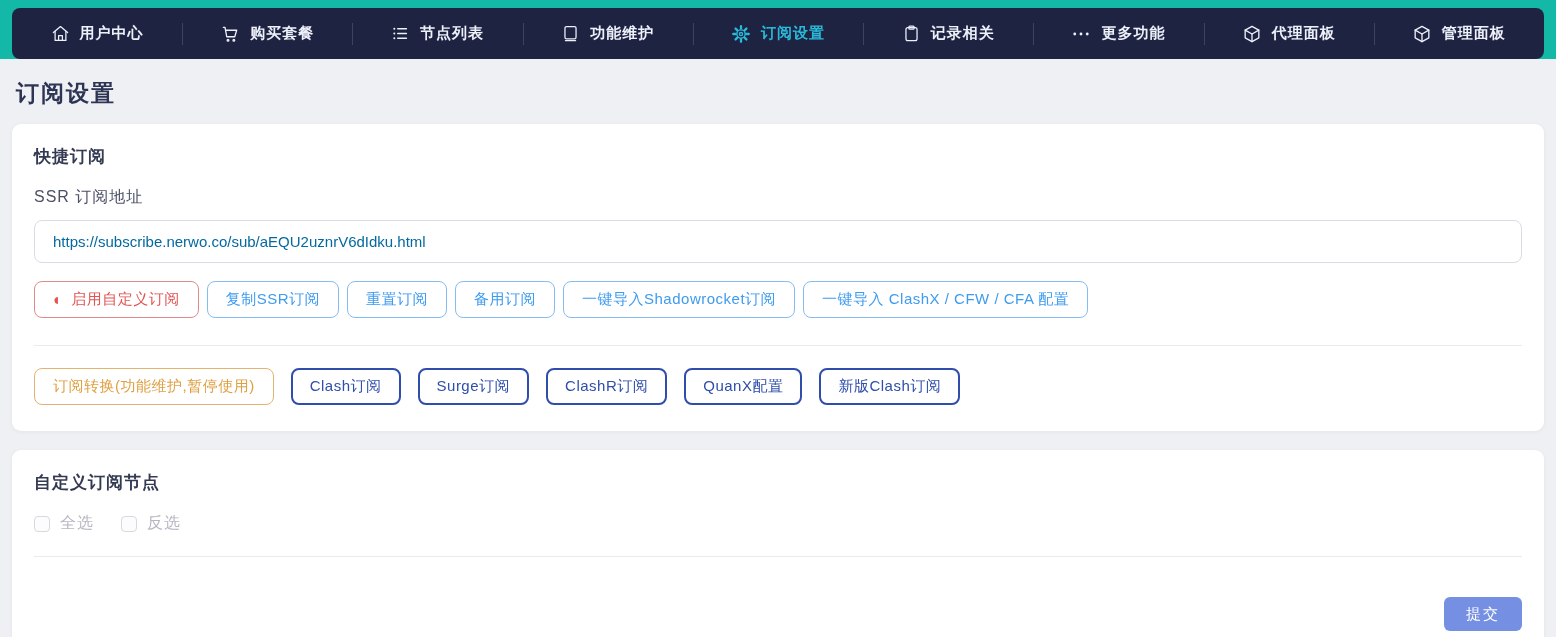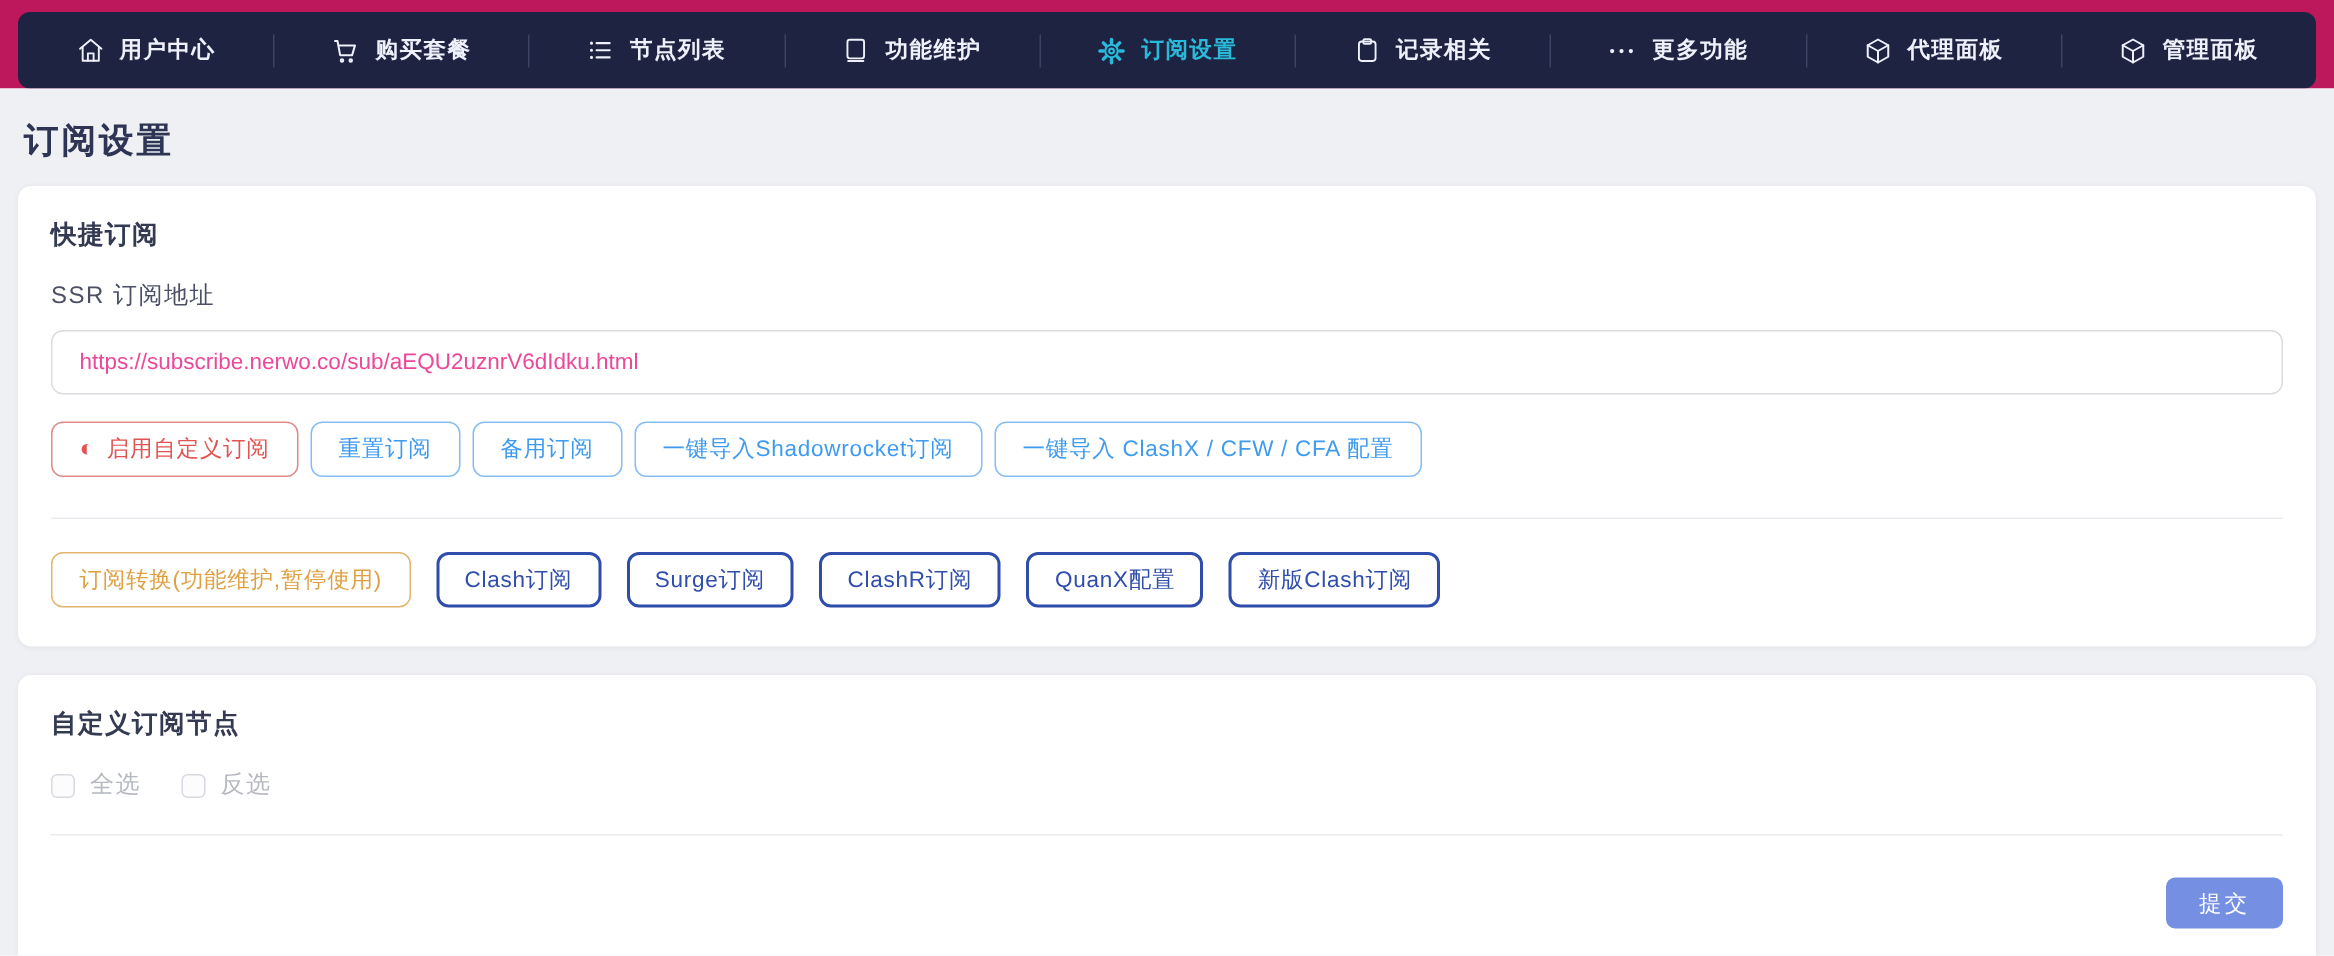--- a/index.html
+++ b/index.html
@@ -5,21 +5,21 @@
   * { box-sizing: border-box; }
   html, body { margin: 0; padding: 0; }
   body {
     width: 1556px; height: 637px; overflow: hidden;
     background: #ffffff;
     font-family: "Liberation Sans", sans-serif;
     color: #2e3454;
   }
 
   
-  .header-band { background: #be185d; padding: 8px 12px 0 12px; }
+  .header-band { background: #14b8a6; padding: 8px 12px 0 12px; }
   .navbar {
     background: var(--nav-bg, #1e2342);
     height: 51px; border-radius: 8px;
     display: flex; align-items: stretch;
   }
   .nav-item {
     flex: 1 1 0; position: relative;
     display: flex; align-items: center; justify-content: center; gap: 10px;
     color: #eef0fa; font-size: 15px; font-weight: bold; cursor: pointer;
     letter-spacing: 1px; white-space: nowrap;
@@ -46,21 +46,21 @@
     box-shadow: 0 1px 4px rgba(40,50,80,0.06);
     padding: 21px 22px 26px 22px; margin-bottom: 19px;
   }
   .card-title {
     margin: 0 0 19px 0; font-size: 17px; font-weight: bold;
     color: #333a52; letter-spacing: 1px;
   }
   .field-label { font-size: 16px; color: #4b5065; margin: 0 0 12px 0; letter-spacing: 1px; }
   .url-input {
     width: 100%; height: 43px; border: 1px solid #d9dce3; border-radius: 8px;
-    padding: 0 18px; font-size: 15px; color: #ec4899; background: #ffffff;
+    padding: 0 18px; font-size: 15px; color: #0369a1; background: #ffffff;
     font-family: "Liberation Sans", sans-serif; outline: none;
   }
   .btn-row { display: flex; gap: 8px; margin-top: 18px; flex-wrap: wrap; }
   .btn-row2 { gap: 17px; margin-top: 0; }
   .btn {
     display: inline-flex; align-items: center; justify-content: center; gap: 8px;
     height: 37px; padding: 0 18px; border-radius: 8px;
     background: #ffffff; border: 1px solid #cfd3dc;
     font-size: 15px; font-family: "Liberation Sans", sans-serif;
     cursor: pointer; white-space: nowrap; letter-spacing: 0.5px;
@@ -74,21 +74,21 @@
 
   
   .checkbox-row { display: flex; align-items: center; gap: 27px; margin-top: 2px; }
   .checkbox-group { display: inline-flex; align-items: center; gap: 10px; cursor: pointer; }
   .checkbox-box {
     width: 16px; height: 16px; border: 1.5px solid #d6d9e0; border-radius: 4px;
     background: #fcfcfd; display: inline-block;
   }
   .checkbox-label { font-size: 16px; color: #b5b8c2; letter-spacing: 1px; }
   .divider2 { margin: 22px 0 0 0; }
-  .submit-row { display: flex; justify-content: flex-end; margin-top: 28px; }
+  .submit-row { display: flex; justify-content: flex-end; margin-top: 40px; }
   .submit-btn {
     background: var(--submit, #7590e2); color: #ffffff; border: none;
     height: 34px; padding: 0 22px; border-radius: 6px; font-size: 15px;
     font-family: "Liberation Sans", sans-serif; cursor: pointer; letter-spacing: 2px;
   }
 </style>
 </head>
 <body>
 
 <div class="header-band">
@@ -208,20 +208,24 @@
 
     <div class="btn-row">
 
         <button class="btn btn-red">
           <span class="icon">
             <span style="font-size:16px;line-height:1">◐</span>
           </span>
           <span>启用自定义订阅</span>
         </button>
 
+        <button class="btn btn-blue">
+
+          <span>复制SSR订阅</span>
+        </button>
 
         <button class="btn btn-blue">
 
           <span>重置订阅</span>
         </button>
 
         <button class="btn btn-blue">
 
           <span>备用订阅</span>
         </button>

